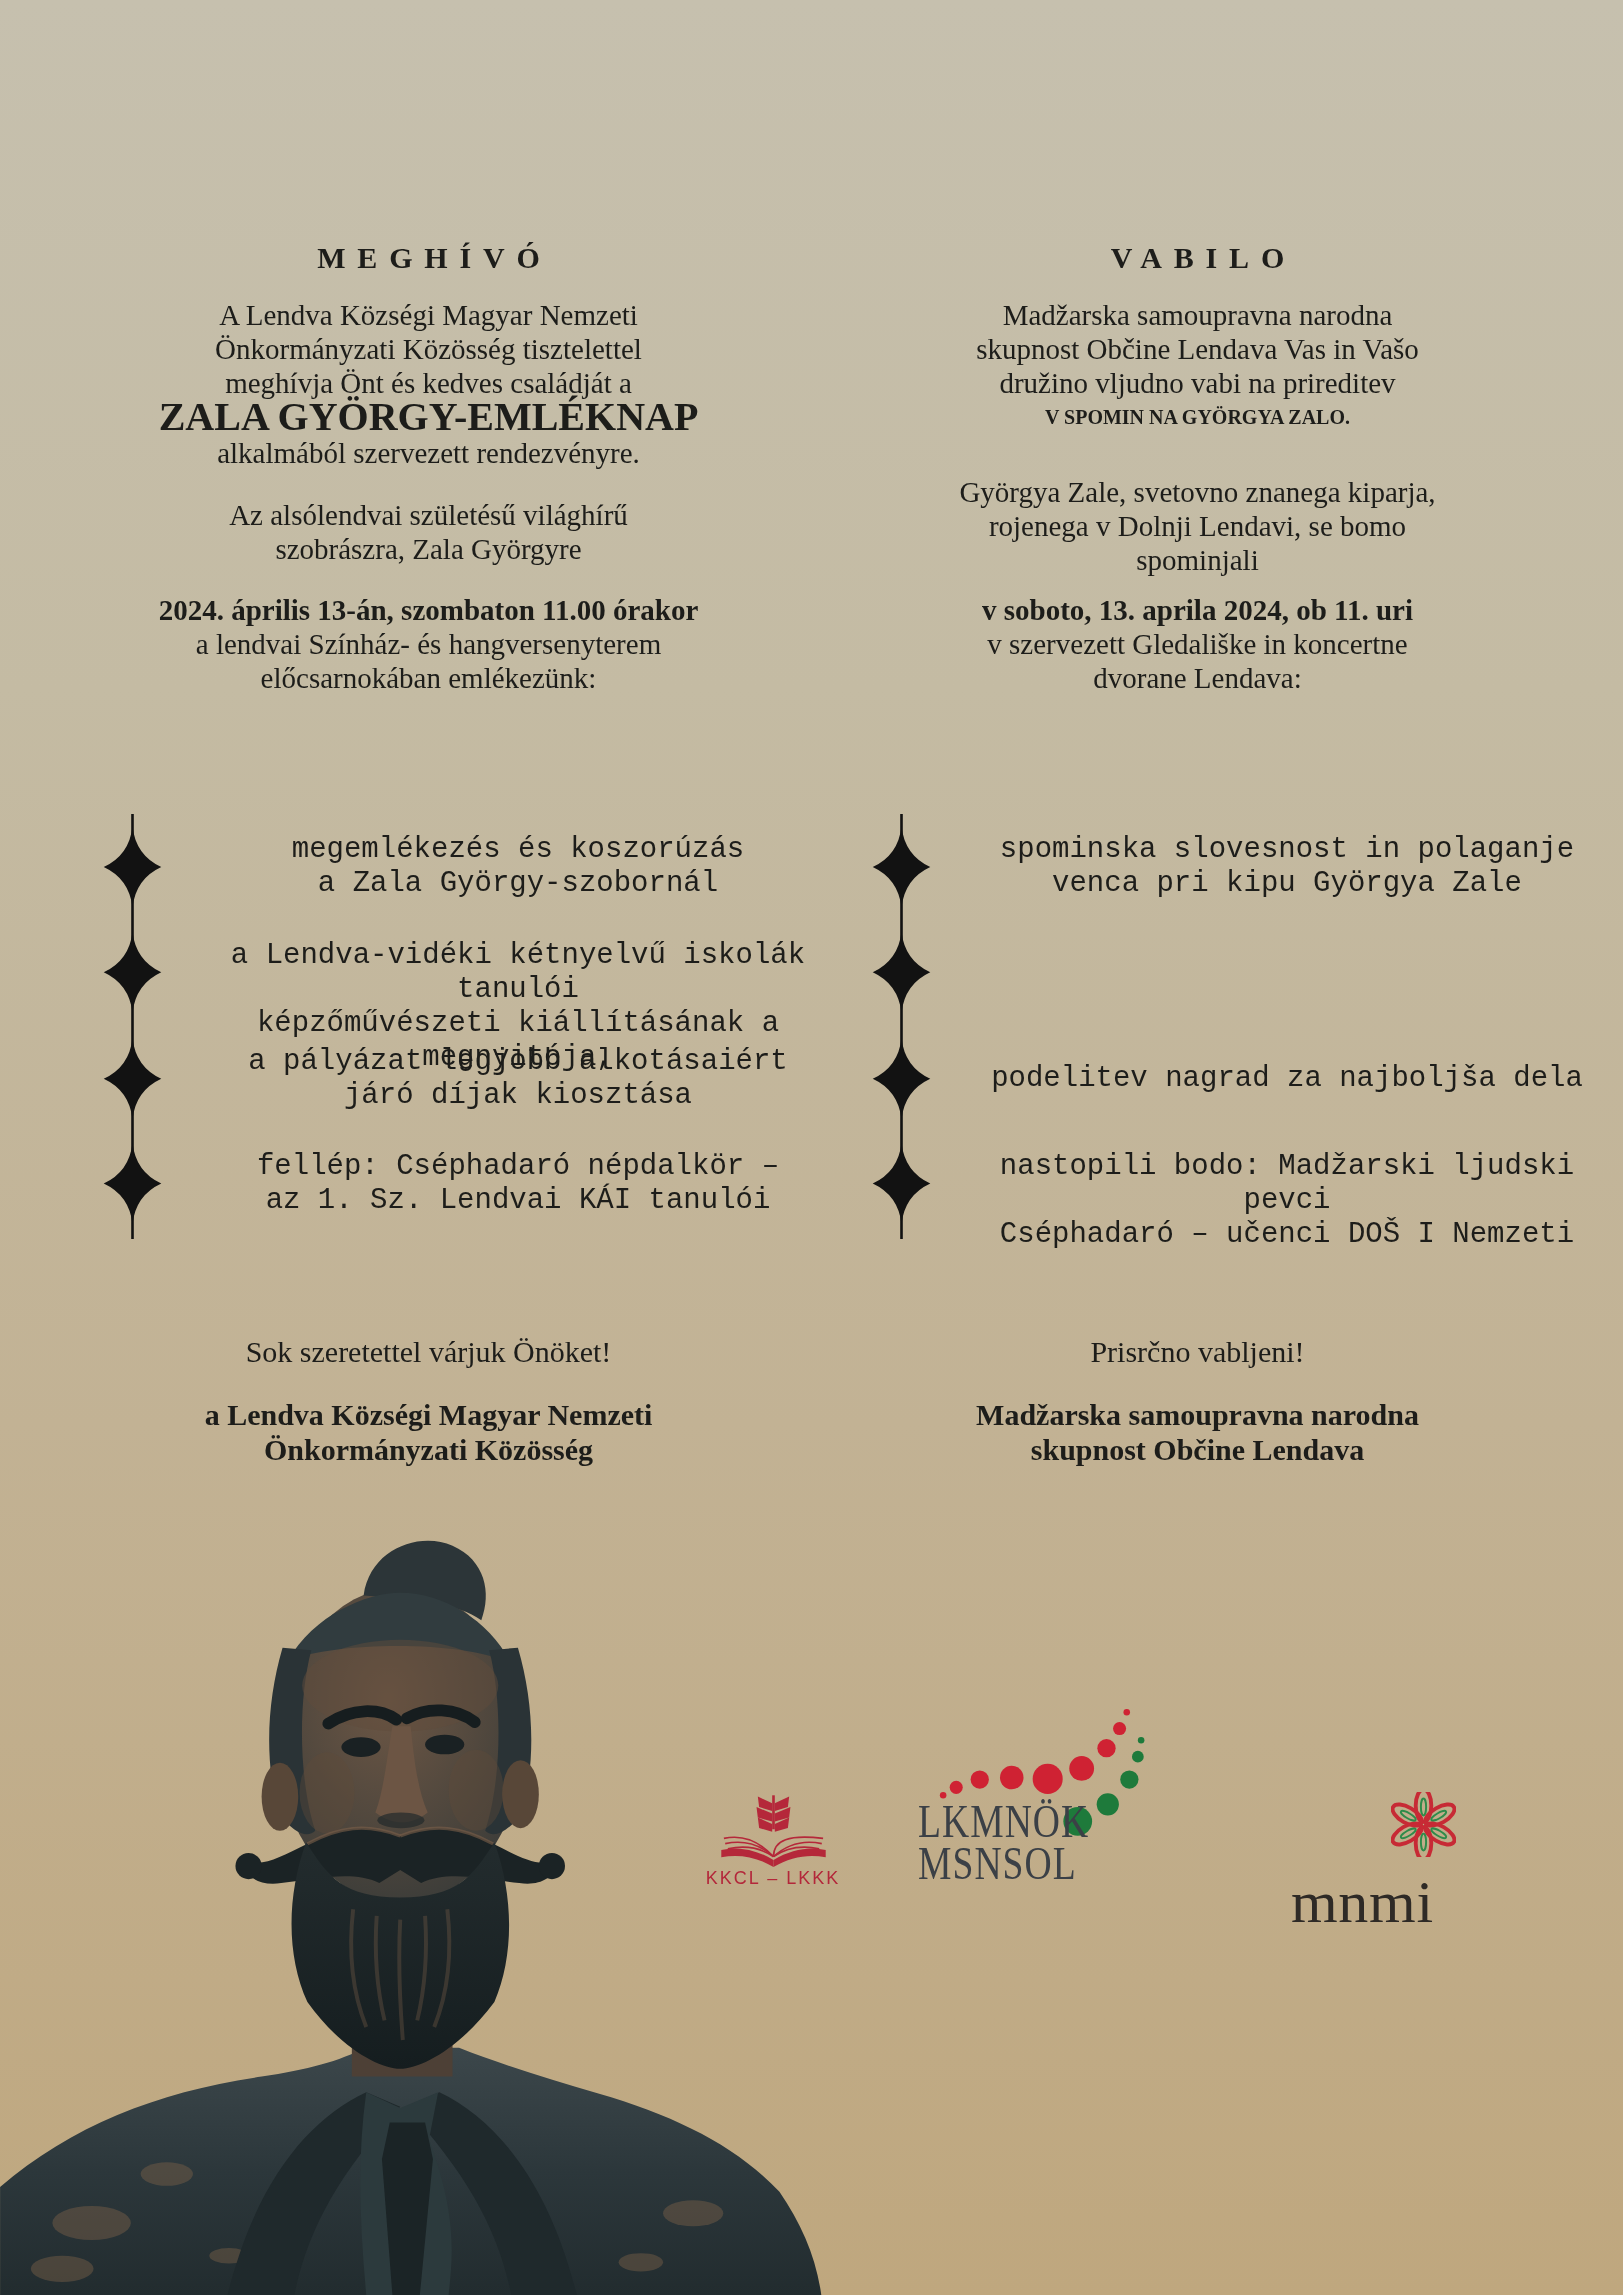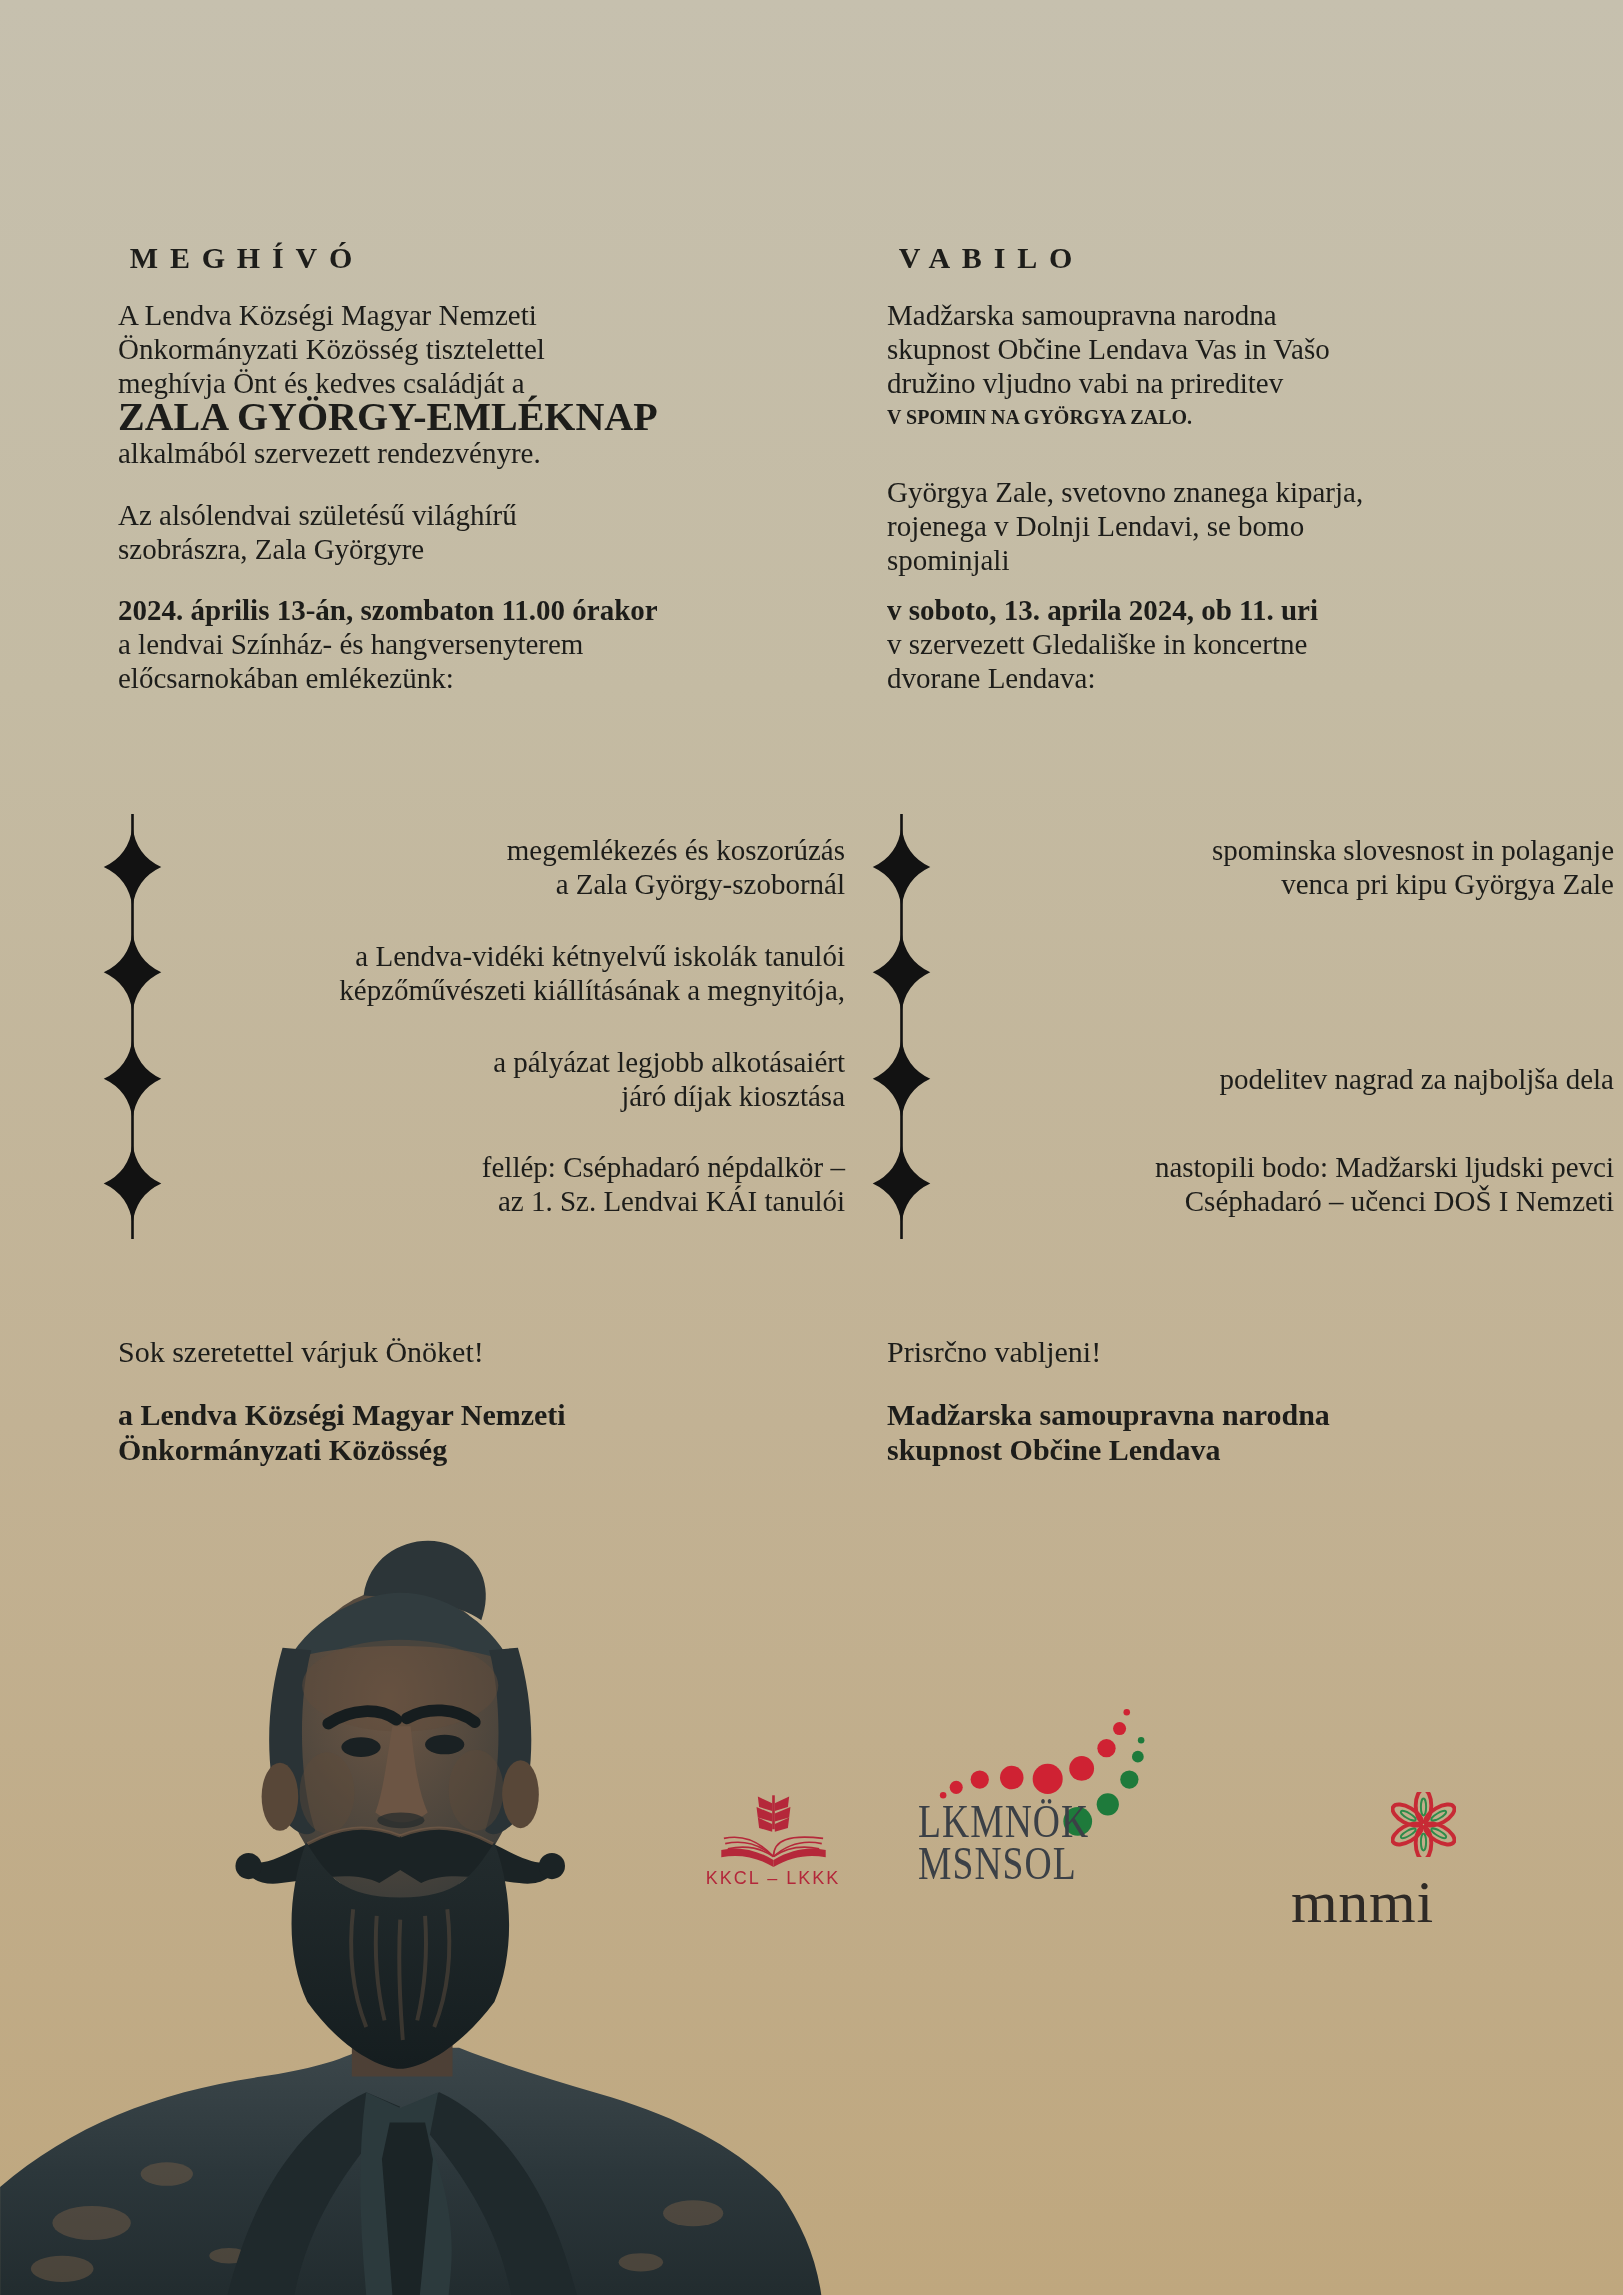--- a/index.html
+++ b/index.html
@@ -6,26 +6,26 @@
   .page{
     position:relative;
     width:1623px;height:2295px;
     overflow:hidden;
     background:linear-gradient(180deg,#c6c0ae 0%,#c4bba3 30%,#c2b294 62%,#bfa largest 0)}
   
   .page{background:linear-gradient(180deg,#c6c0ae 0%,#c4bba3 30%,#c2b294 62%,#bfa77e 100%);}
   .blk{position:absolute;font-family:"Liberation Serif","DejaVu Serif",serif;color:#1d1d1a;}
   .Lcol{left:118px;width:621px;}
   .Rcol{left:887px;width:621px;}
-  .ctr{font-family:Liberation Serif, serif;}
+  .ctr{text-align:center;font-family:Liberation Serif, serif;}
   .title{font-size:30px;font-weight:700;letter-spacing:11.8px;text-indent:11.8px;}
   .body{font-size:29px;line-height:34px;}
   .bold{font-weight:700;}
-  .bullet-text{position:absolute;font-family:Liberation Serif, serif;
-    color:#1d1d1a;font-size:29px;line-height:34px;text-align:right;width:654px;}
+  .bullet-text{position:absolute;font-family:Liberation Mono, monospace;
+    color:#1d1d1a;font-size:29px;line-height:34px;text-align:center;width:654px;}
   .bL{left:191px;}
   .bR{left:960px;}
   .ornament{position:absolute;width:59px;height:425px;}
   .greet{font-size:30px;}
   .sig{font-size:30px;font-weight:700;line-height:35px;}
   .logo-label{position:absolute;font-family:"Liberation Sans","DejaVu Sans",sans-serif;}
   .kkcl-label{left:701px;top:1868px;width:144px;text-align:center;font-size:18px;letter-spacing:2px;}
   .lkmnok-text{position:absolute;left:918px;top:1800px;font-family:"Liberation Serif","DejaVu Serif",serif;
     font-size:47px;line-height:42px;letter-spacing:1.3px;transform:scaleX(0.80);transform-origin:left top;font-weight:400;}
   .mnmi-text{position:absolute;left:1291px;top:1828px;font-family:"Liberation Serif","DejaVu Serif",serif;

